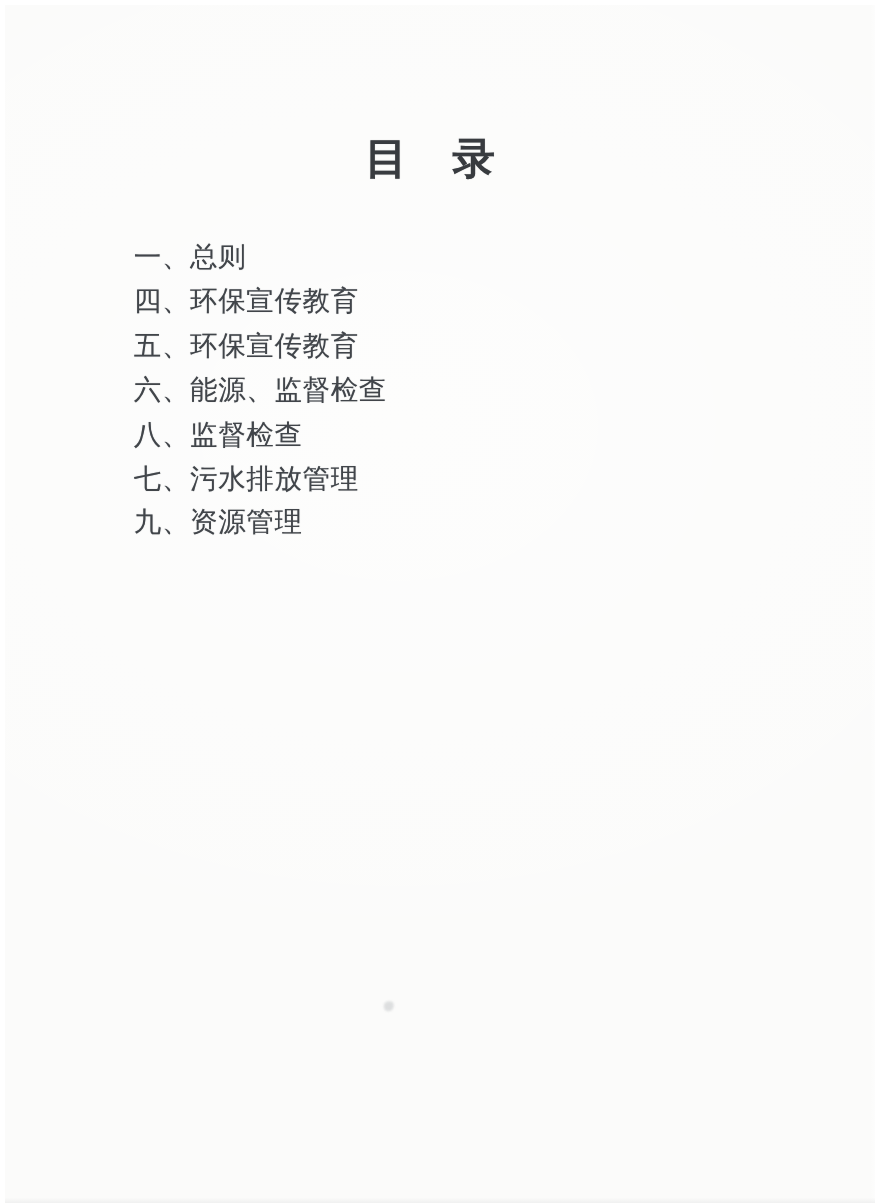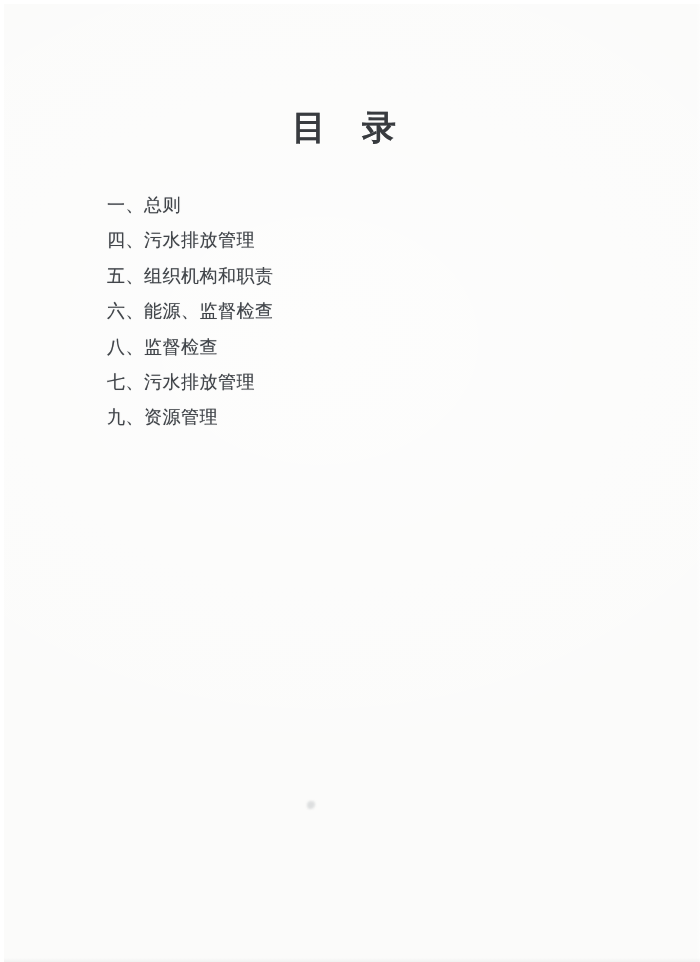--- a/index.html
+++ b/index.html
@@ -38,21 +38,21 @@
   }
   .toc-list {
     position: absolute;
     left: 95px;
     top: 176px;
     list-style: none;
   }
   .toc-list li {
     height: 35.4px;
     line-height: 35.4px;
-    font-size: 18px;
+    font-size: 22px;
     letter-spacing: 0.5px;
     color: #41454a;
     text-shadow: 0 0 0.7px rgba(65,69,74,0.45);
     white-space: pre;
   }
   .speck {
     position: absolute;
     left: 303px;
     top: 797px;
     width: 7px;
@@ -81,22 +81,22 @@
 </style>
 </head>
 <body>
 
 <div class="page">
 
   <h1 class="doc-title">目　录</h1>
 
   <ul class="toc-list">
     <li>一、总则</li>
-    <li>四、污水排放管理</li>
-    <li>五、组织机构和职责</li>
+    <li>四、环保宣传教育</li>
+    <li>五、环保宣传教育</li>
     <li>六、能源、监督检查</li>
     <li>八、监督检查</li>
     <li>七、污水排放管理</li>
     <li>九、资源管理</li>
   </ul>
 
   <div class="speck"></div>
   <div class="right-edge"></div>
   <div class="bottom-edge"></div>
 

